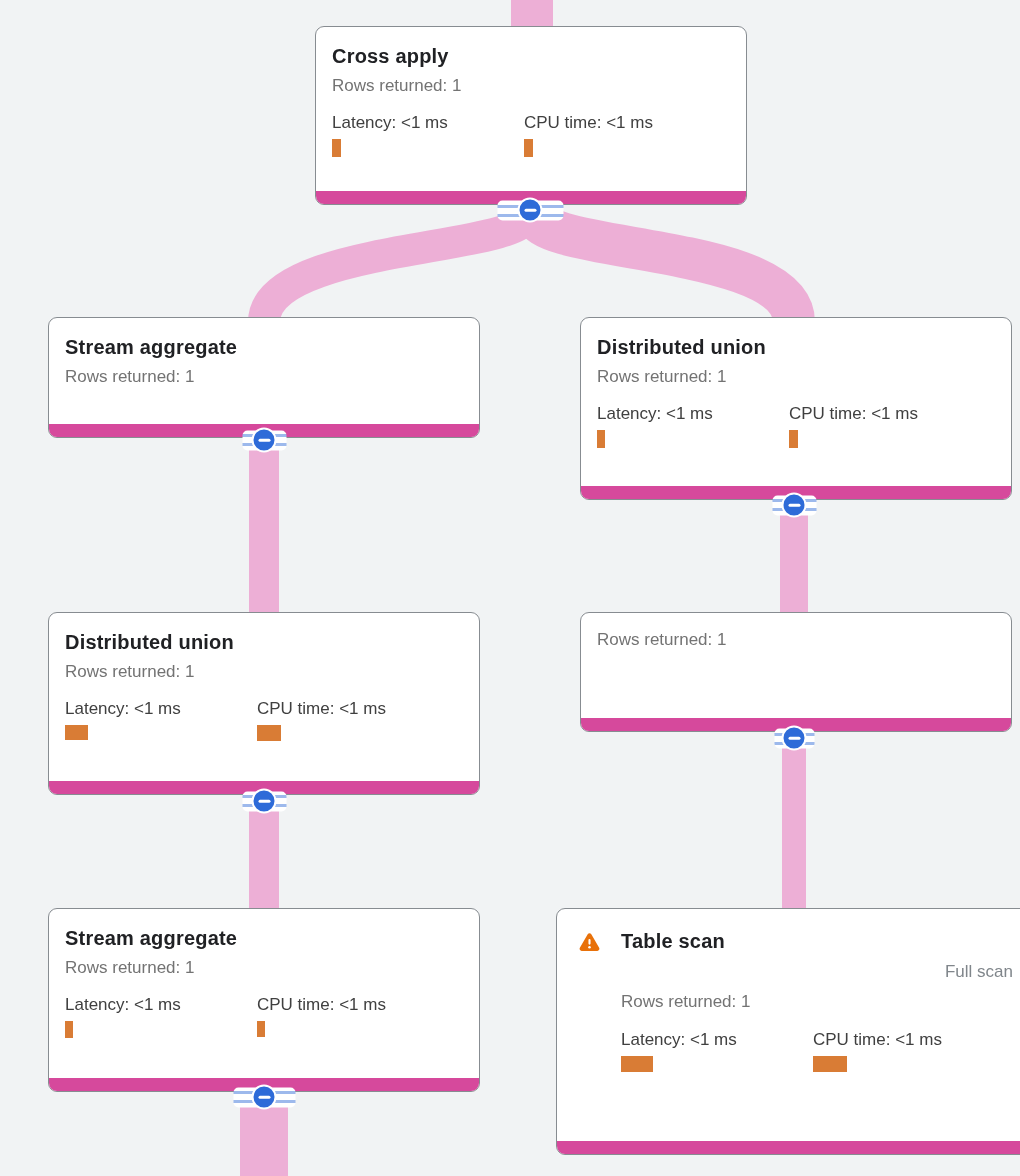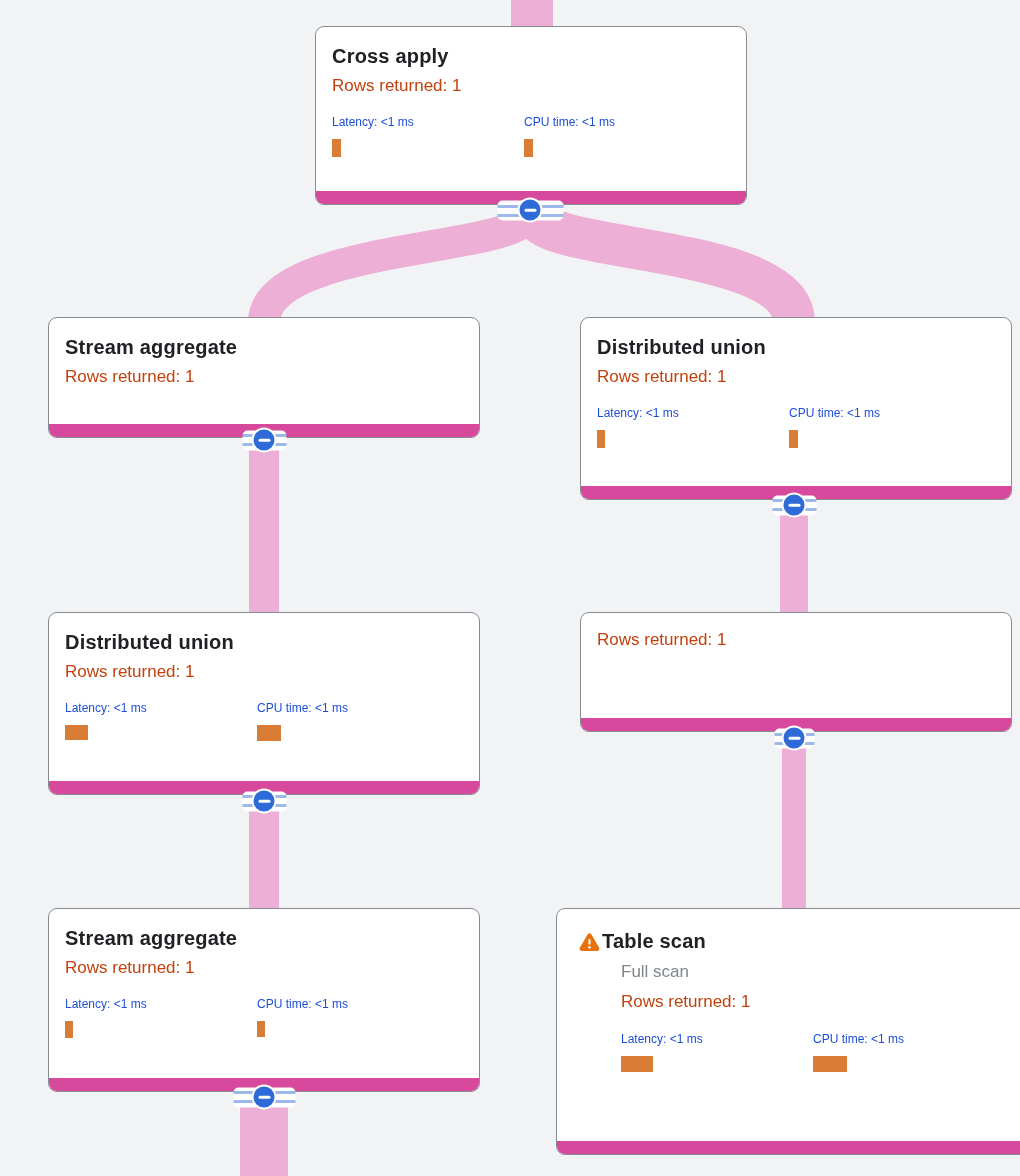--- a/index.html
+++ b/index.html
@@ -23,42 +23,42 @@
     z-index:1;
   }
   .card-inner{padding:13px 16px 0 16px;}
   .card-title{
     font-size:20px;
     font-weight:700;
     letter-spacing:.2px;
     color:#202124;
     line-height:32px;
   }
-  .card-line{font-size:17px;line-height:28px;color:#c2410c;}
-  .muted{color:#80868b;}
+  .card-line{font-size:17px;line-height:28px;color:#737373;}
+  .muted{color:#80868b;text-align:right;}
   .metrics{
     display:grid;
     grid-template-columns:192px 1fr;
     margin-top:9px;
   }
-  .metric-label{font-size:12px;line-height:27px;color:#1d4ed8;}
+  .metric-label{font-size:17px;line-height:27px;color:#404040;}
   .metric-bar{
     display:block;
     background:#d97c35;
     margin-top:3px;
   }
   .bottom-bar{
     position:absolute;left:0;right:0;bottom:0;
     height:13px;
     background:#d6499c;
     border-radius:0 0 8px 8px;
   }
 
   
-  .title-row{display:flex;align-items:center;}
+  .title-row{display:flex;align-items:center;gap:19px;}
   .warn-icon{width:25px;height:25px;flex:0 0 auto;display:block;}
   .ts-body{margin-left:44px;}
 
   
   .collapse{
     position:absolute;
     z-index:2;
     transform:translate(-50%,-50%);
     display:flex;align-items:center;justify-content:center;
   }

